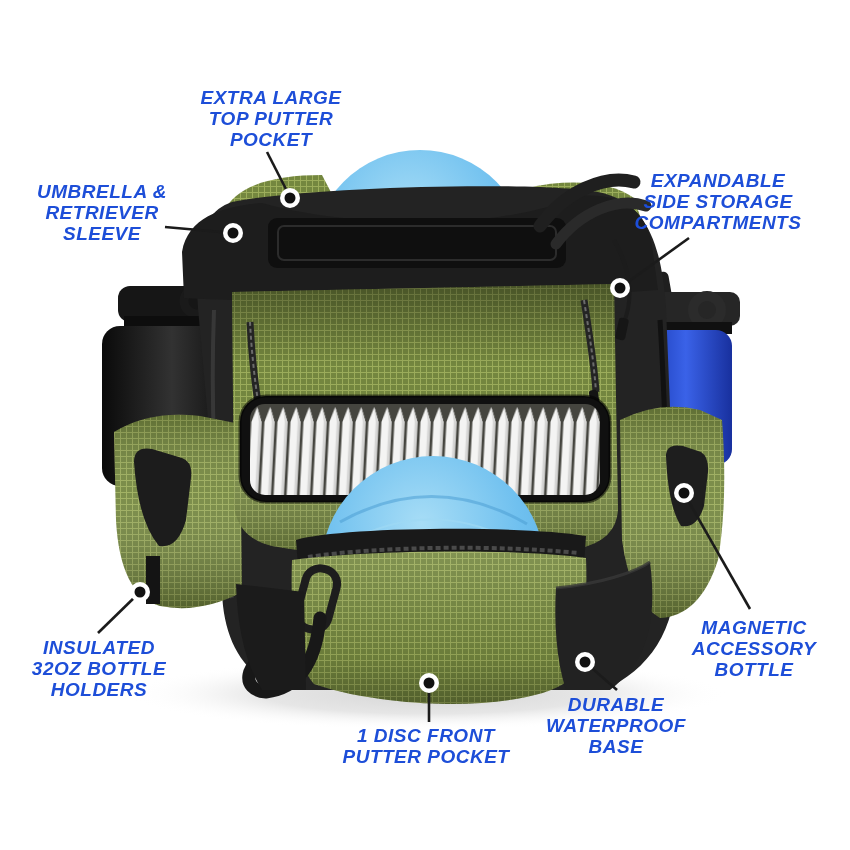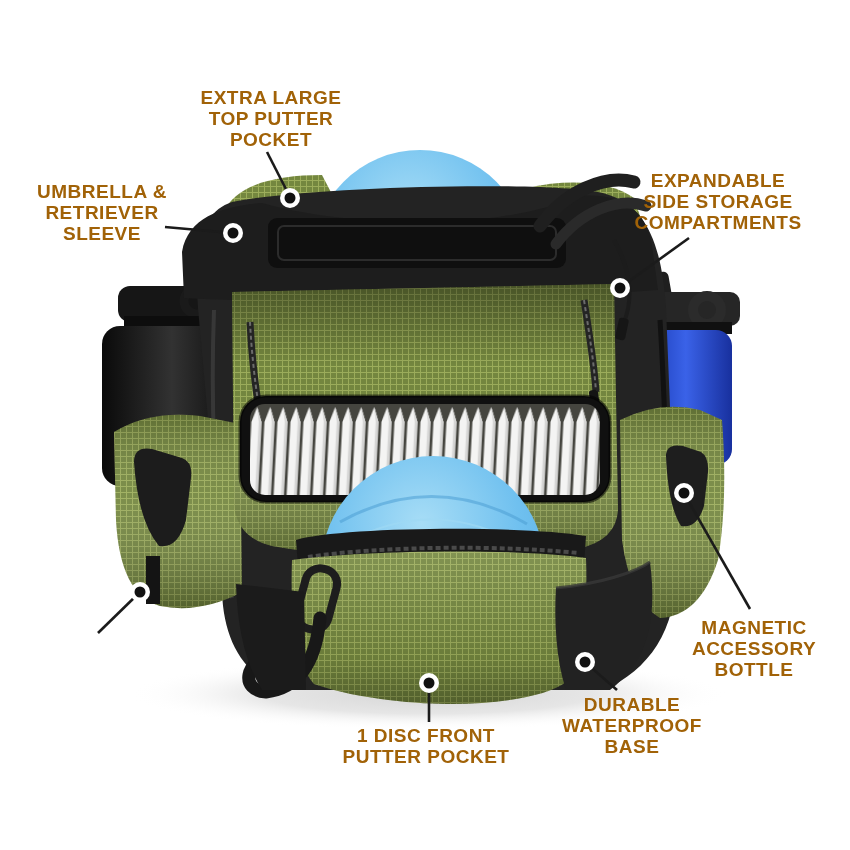--- a/index.html
+++ b/index.html
@@ -5,29 +5,29 @@
   html,body{margin:0;padding:0;background:#fff;}
   .canvas{
     position:relative;width:850px;height:850px;background:#ffffff;
     overflow:hidden;font-family:"Liberation Sans",sans-serif;
   }
   .art{position:absolute;left:0;top:0;width:850px;height:850px;}
   .callout{
     position:absolute;
     font-family:"Liberation Sans",sans-serif;
     font-weight:700;font-size:19px;line-height:21px;
-    color:#a16207;letter-spacing:.5px;
-    text-align:center;white-space:pre-line;
+    color:#1d4ed8;letter-spacing:.5px;
+    text-align:center;white-space:pre-line;font-style:italic;
   }
   #lbl-top-putter  {left:161px;top:87px; width:220px;}
   #lbl-umbrella    {left:12px; top:181px;width:180px;}
   #lbl-expandable  {left:593px;top:170px;width:250px;}
   #lbl-insulated   {left:4px;  top:637px;width:190px;}
   #lbl-front-pocket{left:296px;top:725px;width:260px;}
-  #lbl-durable     {left:532px;top:694px;width:200px;}
+  #lbl-durable     {left:516px;top:694px;width:200px;}
   #lbl-magnetic    {left:659px;top:617px;width:190px;}
 </style>
 </head>
 <body>
 
 <div class="canvas">
 
   <svg class="art" viewBox="0 0 850 850" aria-hidden="true">
     <defs>
       <pattern id="ripstop" width="6" height="6" patternUnits="userSpaceOnUse">
@@ -222,20 +222,23 @@
 
   <div class="callout" id="lbl-top-putter">EXTRA LARGE
 TOP PUTTER
 POCKET</div>
   <div class="callout" id="lbl-expandable">EXPANDABLE
 SIDE STORAGE
 COMPARTMENTS</div>
   <div class="callout" id="lbl-umbrella">UMBRELLA &amp;
 RETRIEVER
 SLEEVE</div>
+  <div class="callout" id="lbl-insulated">INSULATED
+32OZ BOTTLE
+HOLDERS</div>
   <div class="callout" id="lbl-front-pocket">1 DISC FRONT
 PUTTER POCKET</div>
   <div class="callout" id="lbl-durable">DURABLE
 WATERPROOF
 BASE</div>
   <div class="callout" id="lbl-magnetic">MAGNETIC
 ACCESSORY
 BOTTLE</div>
 
 </div>

